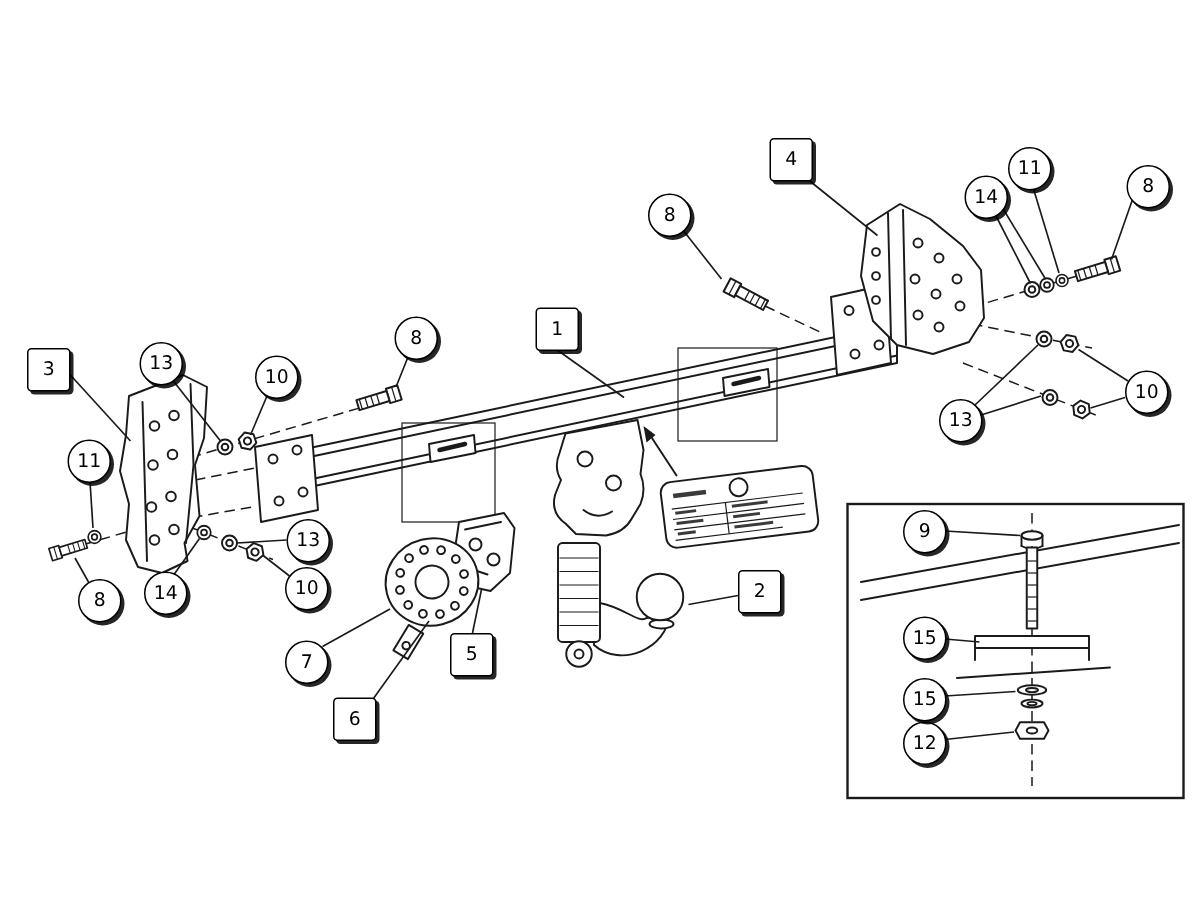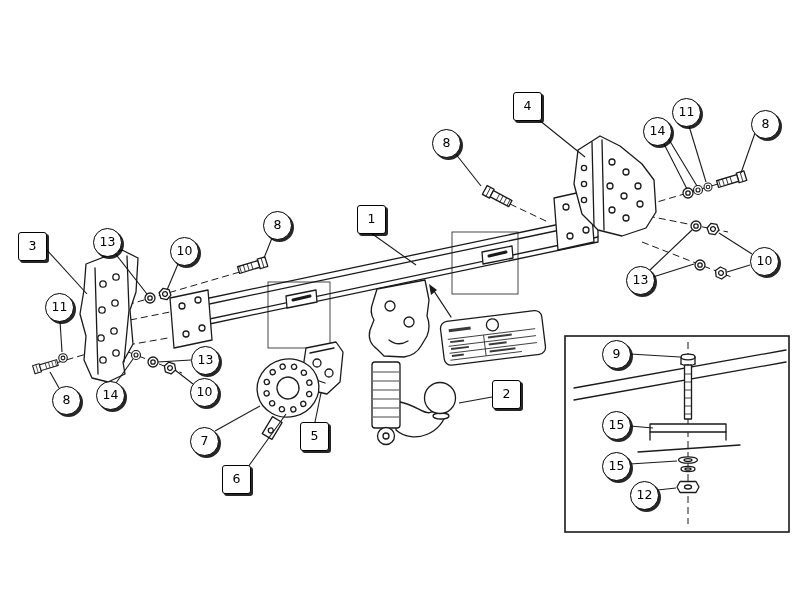--- a/index.html
+++ b/index.html
@@ -271,21 +271,21 @@
       <div class="callout ci" style="left: 277px; top: 225px;">8</div>
       <div class="callout ci" style="left: 446px; top: 143px;">8</div>
       <div class="callout ci" style="left: 765px; top: 124px;">8</div>
       <div class="callout ci" style="left: 66px; top: 400px;">8</div>
       <div class="callout ci" style="left: 616px; top: 354px;">9</div>
       <div class="callout ci" style="left: 184px; top: 251px;">10</div>
       <div class="callout ci" style="left: 764px; top: 261px;">10</div>
       <div class="callout ci" style="left: 204px; top: 392px;">10</div>
       <div class="callout ci" style="left: 59px; top: 307px;">11</div>
       <div class="callout ci" style="left: 686px; top: 112px;">11</div>
-      <div class="callout ci" style="left: 644px; top: 495px;">12</div>
+      <div class="callout ci" style="left: 616px; top: 495px;">12</div>
       <div class="callout ci" style="left: 107px; top: 242px;">13</div>
       <div class="callout ci" style="left: 205px; top: 360px;">13</div>
       <div class="callout ci" style="left: 640px; top: 280px;">13</div>
       <div class="callout ci" style="left: 110px; top: 395px;">14</div>
       <div class="callout ci" style="left: 657px; top: 131px;">14</div>
       <div class="callout ci" style="left: 616px; top: 425px;">15</div>
       <div class="callout ci" style="left: 616px; top: 466px;">15</div>
     </div>
 </div>
 

